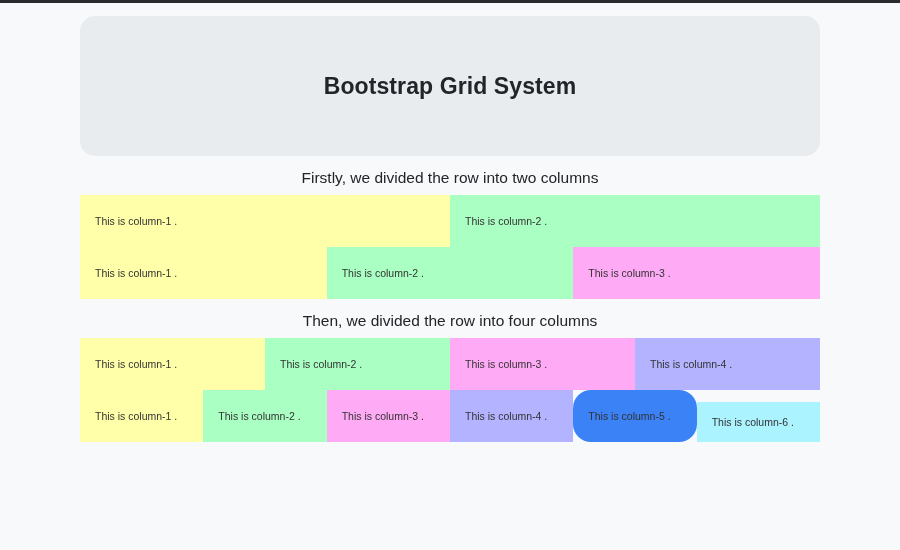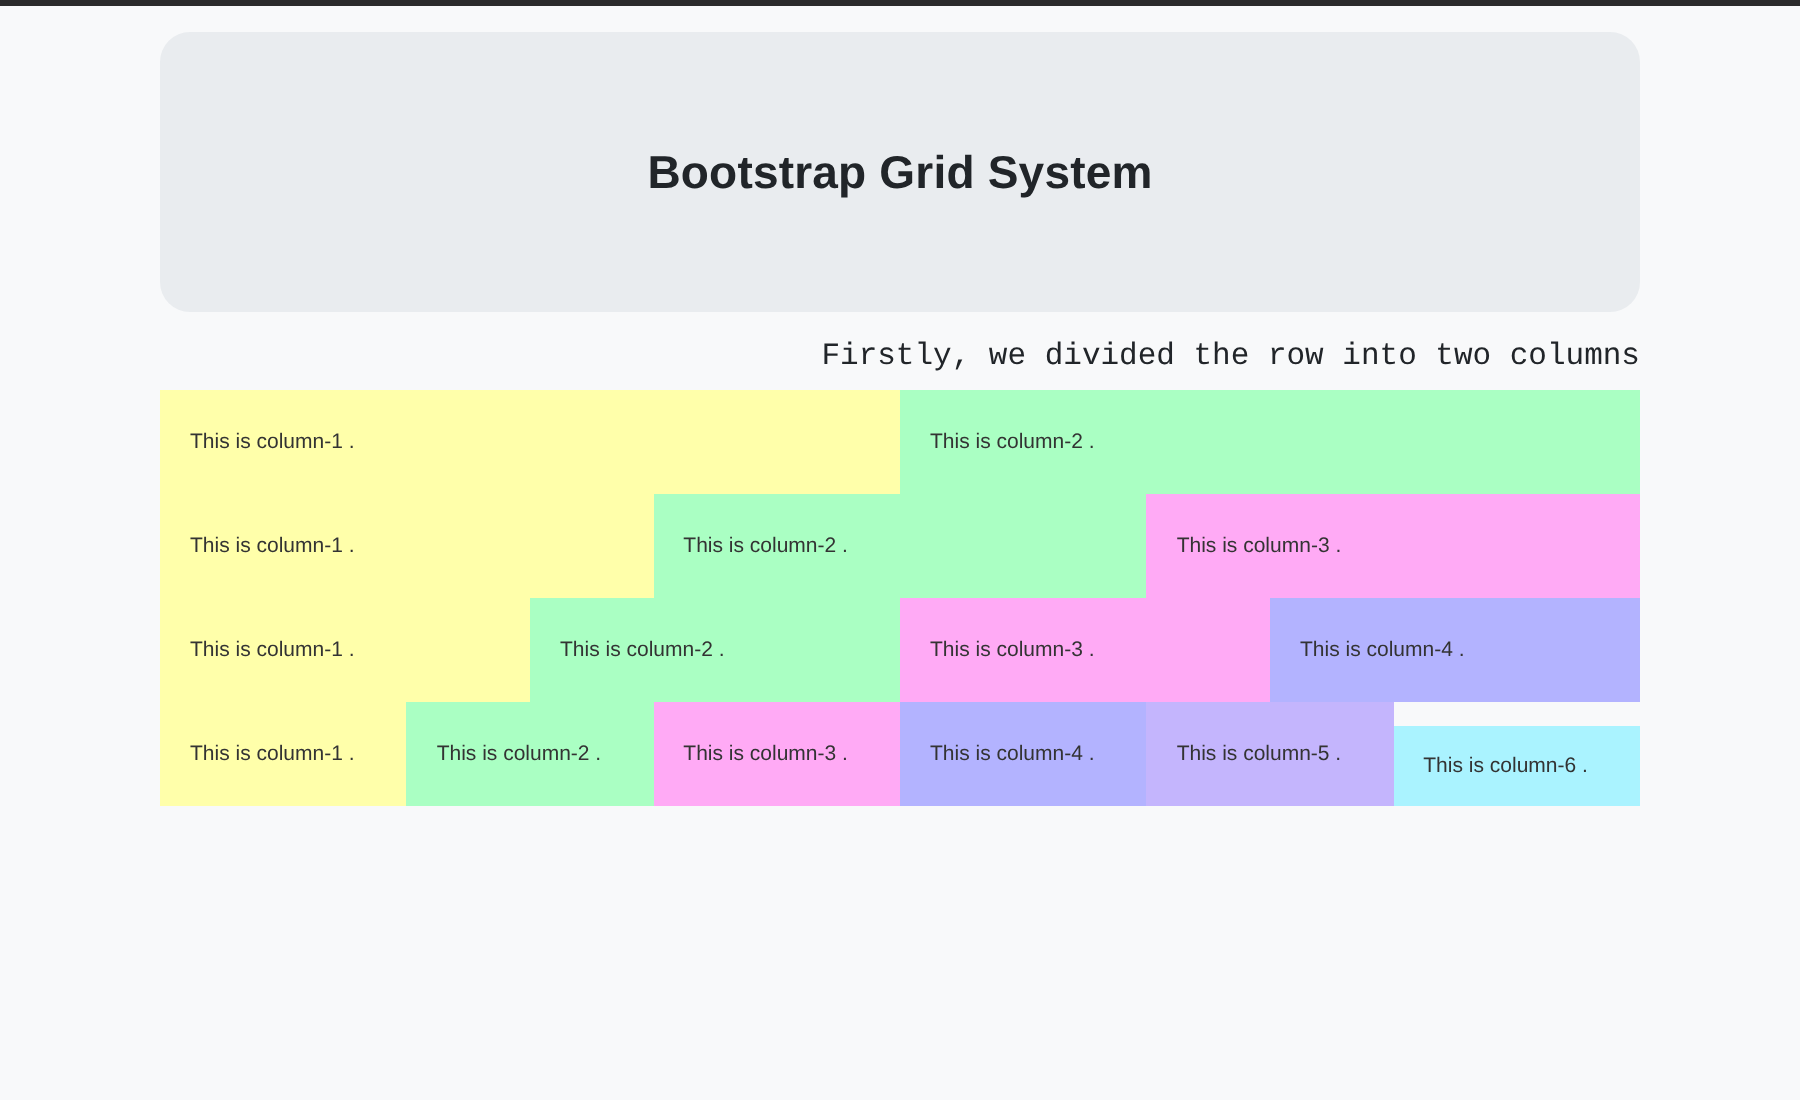--- a/index.html
+++ b/index.html
@@ -43,28 +43,27 @@
     box-sizing: border-box;
   }
   .jumbotron-title {
     font-size: 23px;
     font-weight: bold;
     color: #212529;
     text-align: center;
     letter-spacing: 0.1px;
   }
   .section-heading {
-    text-align: right;
+    text-align: center;
     font-size: 15.5px;
     font-weight: normal;
     color: #212529;
     margin: 0;
     padding: 12px 0 6px 0;
     line-height: 1.35;
-    font-family: Liberation Mono, monospace;
   }
   .row {
     display: flex;
     width: 100%;
     height: 52px;
   }
   .col {
     display: flex;
     align-items: center;
     box-sizing: border-box;
@@ -101,20 +100,21 @@
           <div class="col" style="flex: 1 1 0px; background: rgb(255, 255, 170);">
             <span>This is column-1 .</span>
           </div>
           <div class="col" style="flex: 1 1 0px; background: rgb(170, 255, 195);">
             <span>This is column-2 .</span>
           </div>
           <div class="col" style="flex: 1 1 0px; background: rgb(255, 170, 245);">
             <span>This is column-3 .</span>
           </div>
         </div>
+        <h2 class="section-heading">Then, we divided the row into four columns</h2>
         <div class="row">
           <div class="col" style="flex: 1 1 0px; background: rgb(255, 255, 170);">
             <span>This is column-1 .</span>
           </div>
           <div class="col" style="flex: 1 1 0px; background: rgb(170, 255, 195);">
             <span>This is column-2 .</span>
           </div>
           <div class="col" style="flex: 1 1 0px; background: rgb(255, 170, 245);">
             <span>This is column-3 .</span>
           </div>
@@ -128,21 +128,21 @@
           </div>
           <div class="col" style="flex: 1 1 0px; background: rgb(170, 255, 195);">
             <span>This is column-2 .</span>
           </div>
           <div class="col" style="flex: 1 1 0px; background: rgb(255, 170, 245);">
             <span>This is column-3 .</span>
           </div>
           <div class="col" style="flex: 1 1 0px; background: rgb(179, 179, 255);">
             <span>This is column-4 .</span>
           </div>
-          <div class="col" style="flex: 1 1 0px; background: #c4b5fd;">
+          <div class="col" style="flex: 1 1 0px; background: #3b82f6; border-radius: 18px;">
             <span>This is column-5 .</span>
           </div>
           <div class="col" style="flex: 1 1 0px; background: rgb(170, 243, 255); margin-top: 12px;">
             <span>This is column-6 .</span>
           </div>
         </div>
       </div>
 
   </div>
 </div>

